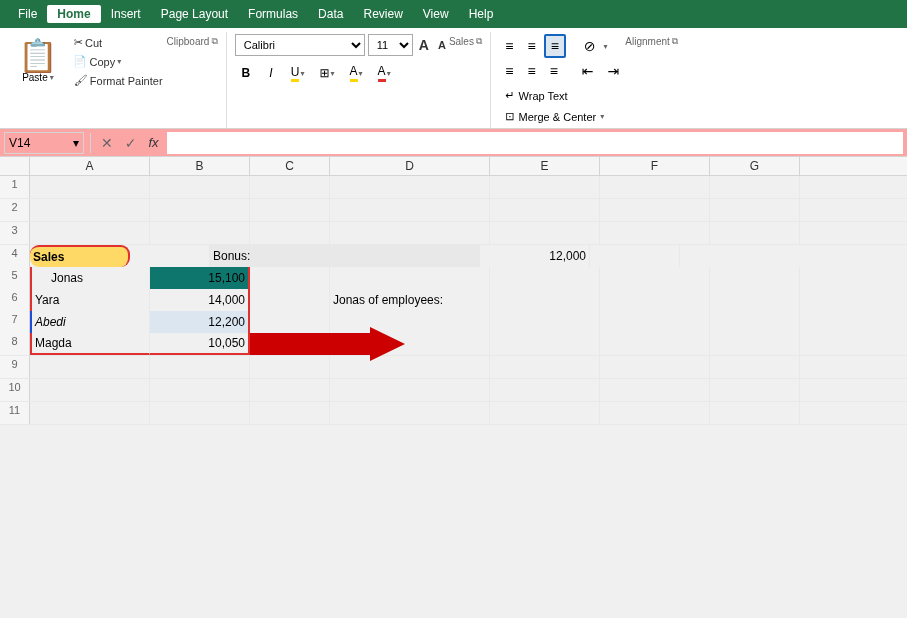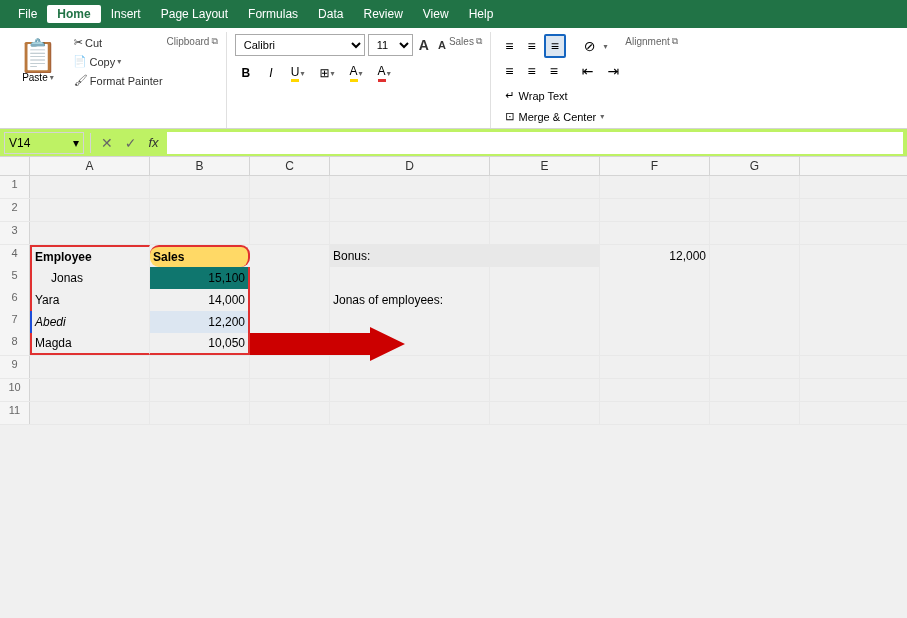--- a/index.html
+++ b/index.html
@@ -89,21 +89,21 @@
       border: 1px solid transparent;
     }
     .wrap-btn, .merge-btn {
       display: flex; align-items: center; gap: 4px;
       padding: 3px 6px; cursor: pointer; border-radius: 2px;
       font-size: 11px; white-space: nowrap;
     }
 
     
     .formula-bar {
-      display: flex; align-items: center; background: #bef264;
+      display: flex; align-items: center; background: #fca5a5;
       border-bottom: 1px solid #d4d4d4; height: 28px; padding: 0 4px; gap: 4px;
     }
     .cell-ref-box {
       border: 1px solid #d4d4d4; width: 80px; height: 22px;
       padding: 0 4px; display: flex; align-items: center; justify-content: space-between;
       font-size: 12px;
     }
     .formula-divider { width: 1px; height: 20px; background: #d4d4d4; margin: 0 2px; }
     .formula-cancel { font-size: 14px; cursor: pointer; color: #666; padding: 0 4px; }
     .formula-confirm { font-size: 14px; cursor: pointer; color: #666; padding: 0 4px; }
@@ -338,21 +338,20 @@
     <div class="cell" style="width:100px;min-width:100px;"></div>
     <div class="cell" style="width:80px;min-width:80px;"></div>
     <div class="cell" style="width:160px;min-width:160px;"></div>
     <div class="cell" style="width:110px;min-width:110px;"></div>
     <div class="cell" style="width:110px;min-width:110px;"></div>
     <div class="cell" style="width:90px;min-width:90px;"></div>
   </div>
 
   <div class="grid-row" style="border-bottom:none;">
     <div class="row-num">4</div>
-    <div class="cell bold" style="width:120px;min-width:120px;border-left:2px solid #e03030;border-top:2px solid #e03030;border-bottom:none;">Employee</div>
     <div class="cell bold" style="width:100px;min-width:100px;background:#ffd966;border-top:2px solid #e03030;border-right:2px solid #e03030;border-bottom:none;border-radius:9px;">Sales</div>
     <div class="cell" style="width:80px;min-width:80px;"></div>
     <div class="cell" style="width:160px;min-width:160px;background:#e8e8e8;text-align:right;">Bonus:</div>
     <div class="cell" style="width:110px;min-width:110px;background:#e8e8e8;"></div>
     <div class="cell right" style="width:110px;min-width:110px;">12,000</div>
     <div class="cell" style="width:90px;min-width:90px;"></div>
   </div>
 
   <div class="grid-row" style="border-bottom:none;">
     <div class="row-num">5</div>

